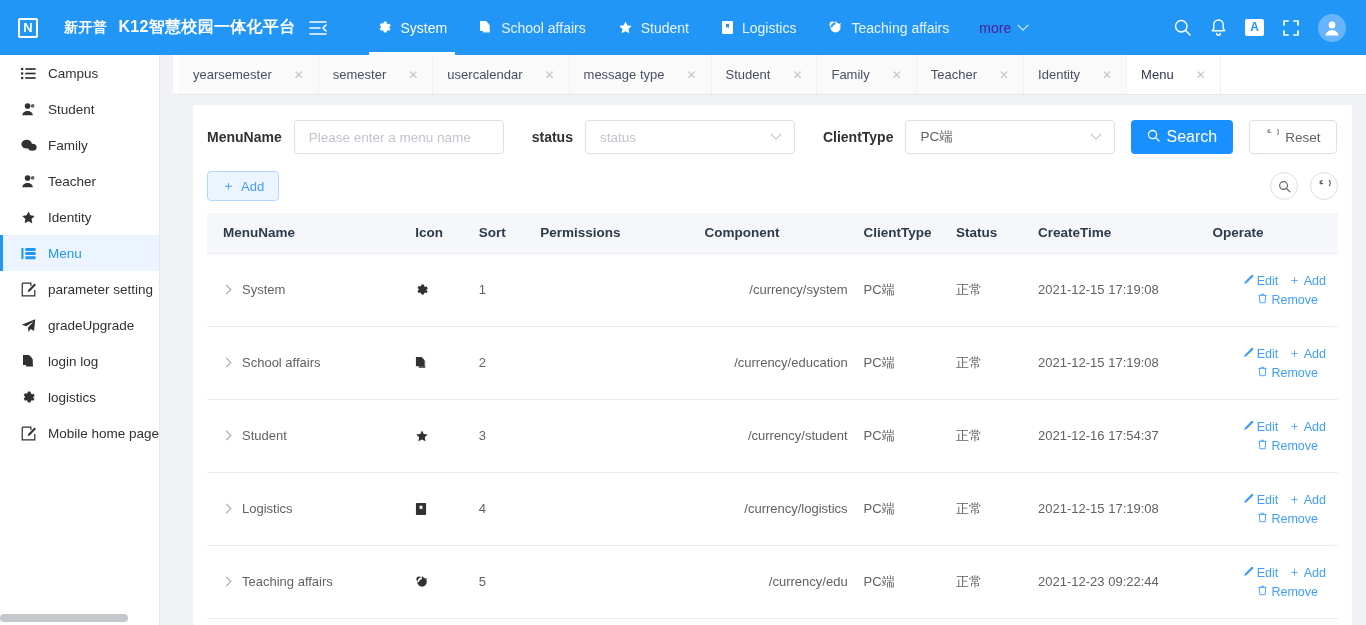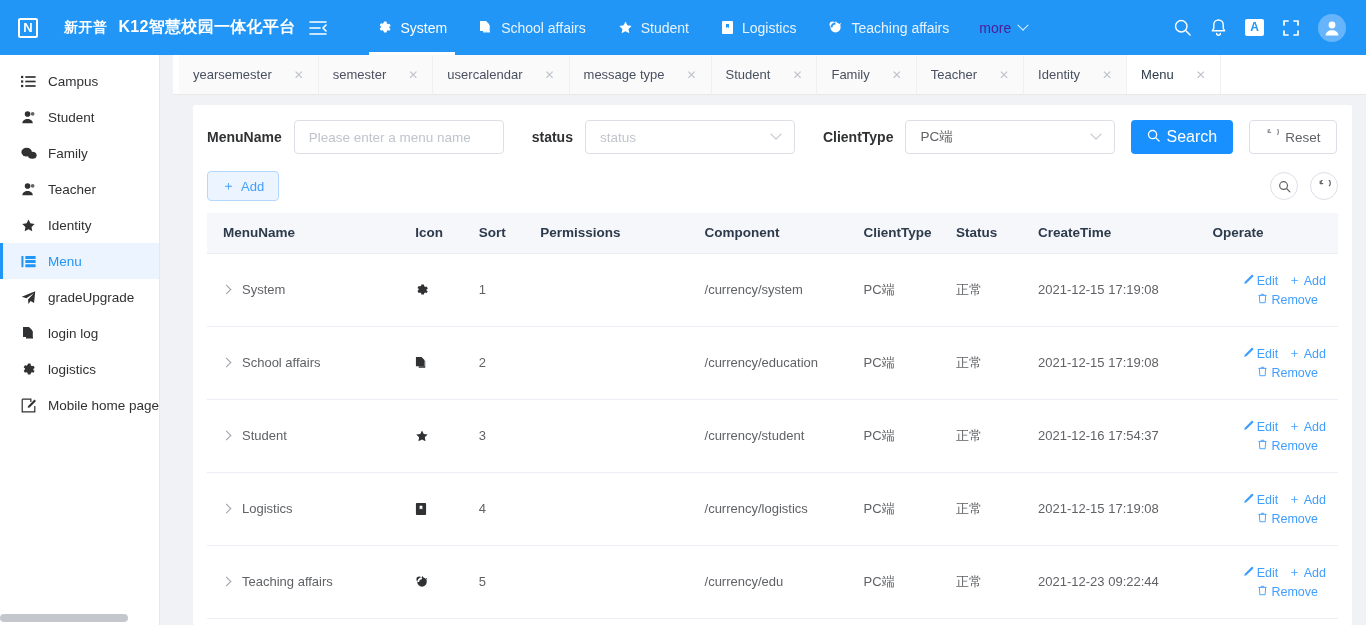--- a/index.html
+++ b/index.html
@@ -56,21 +56,21 @@
     cursor: pointer;
   }
 
   
   .shell { display: flex; width: 1366px; height: 570px; }
 
   
   .sidebar {
     width: 160px; min-width: 160px; height: 570px;
     background: #fff; border-right: 1px solid #e8e8e8;
-    padding-top: 8px; overflow: hidden; position: relative;
+    overflow: hidden; position: relative;
   }
   .side-item {
     height: 36px; display: flex; align-items: center; gap: 11px;
     padding-left: 20px; font-size: 13.5px; color: #303133; cursor: pointer;
     white-space: nowrap; position: relative;
   }
   .side-item .sic { width: 17px; display: flex; align-items: center; justify-content: center; color: #303133; }
   .side-item.active { background: #ecf5ff; color: #2196f7; }
   .side-item.active .sic { color: #2196f7; }
   .side-item.active::before {
@@ -147,21 +147,21 @@
     text-align: left; height: 40px; padding: 0 8px; border-bottom: 1px solid #ebeef5;
   }
   .tbl tbody td {
     font-size: 13px; color: #606266; height: 73px; padding: 0 8px;
     border-bottom: 1px solid #ebeef5; vertical-align: middle;
   }
   .c-name { width: 195px; padding-left: 16px !important; }
   .c-icon { width: 62px; }
   .c-sort { width: 60px; }
   .c-perm { width: 160px; }
-  .c-comp { width: 155px; }
+  .c-comp { width: 155px; text-align: right; }
   .c-client { width: 90px; }
   .c-status { width: 80px; }
   .c-time { width: 170px; }
   .c-op { width: 130px; }
   .name-cell { display: flex; align-items: center; gap: 12px; }
   .exp-arrow { width: 7px; height: 7px; border-right: 1.4px solid #9b9fa6; border-top: 1.4px solid #9b9fa6; transform: rotate(45deg); cursor: pointer; flex: none; }
   .row-icon { color: #303133; display: flex; align-items: center; }
   .ops { display: flex; flex-wrap: wrap; gap: 4px 10px; justify-content: flex-end; padding-right: 4px; }
   .op-link { color: #409eff; font-size: 12.5px; cursor: pointer; display: flex; align-items: center; gap: 3px; white-space: nowrap; }
   .op-row2 { width: 100%; display: flex; justify-content: flex-end; padding-right: 8px; }
@@ -325,20 +325,29 @@
     <div class="side-item active">
       <span class="sic">
         <svg width="15" height="15" viewBox="0 0 16 16" fill="currentColor">
             <rect x="0.4" y="2" width="2.2" height="12" rx="0.6"></rect>
             <rect x="4.6" y="2" width="11" height="3.3" rx="0.6"></rect>
             <rect x="4.6" y="6.4" width="11" height="3.3" rx="0.6"></rect>
             <rect x="4.6" y="10.8" width="11" height="3.2" rx="0.6"></rect>
           </svg>
       </span>
       <span>Menu</span>
+    </div>
+    <div class="side-item">
+      <span class="sic">
+        <svg width="15" height="15" viewBox="0 0 16 16" fill="none" stroke="currentColor" stroke-width="1.3">
+            <path d="M1.3 1.3h9.2v3M1.3 1.3v13.4h13.4V8.6"></path>
+            <path d="M14.4 1.6L7.6 8.4l-.5 2.1 2.1-.5 6.8-6.8-1.6-1.6z" fill="currentColor" stroke="none"></path>
+          </svg>
+      </span>
+      <span>parameter setting</span>
     </div>
     <div class="side-item">
       <span class="sic">
         <svg width="15" height="15" viewBox="0 0 16 16" fill="currentColor">
             <path d="M15.2 1.2L.8 7.1l4.9 1.8 8-5.4-6.2 6.6.4 4.7 2.4-3.1 3.6 2.2 1.3-12.7z"></path>
           </svg>
       </span>
       <span>gradeUpgrade</span>
     </div>
     <div class="side-item">

